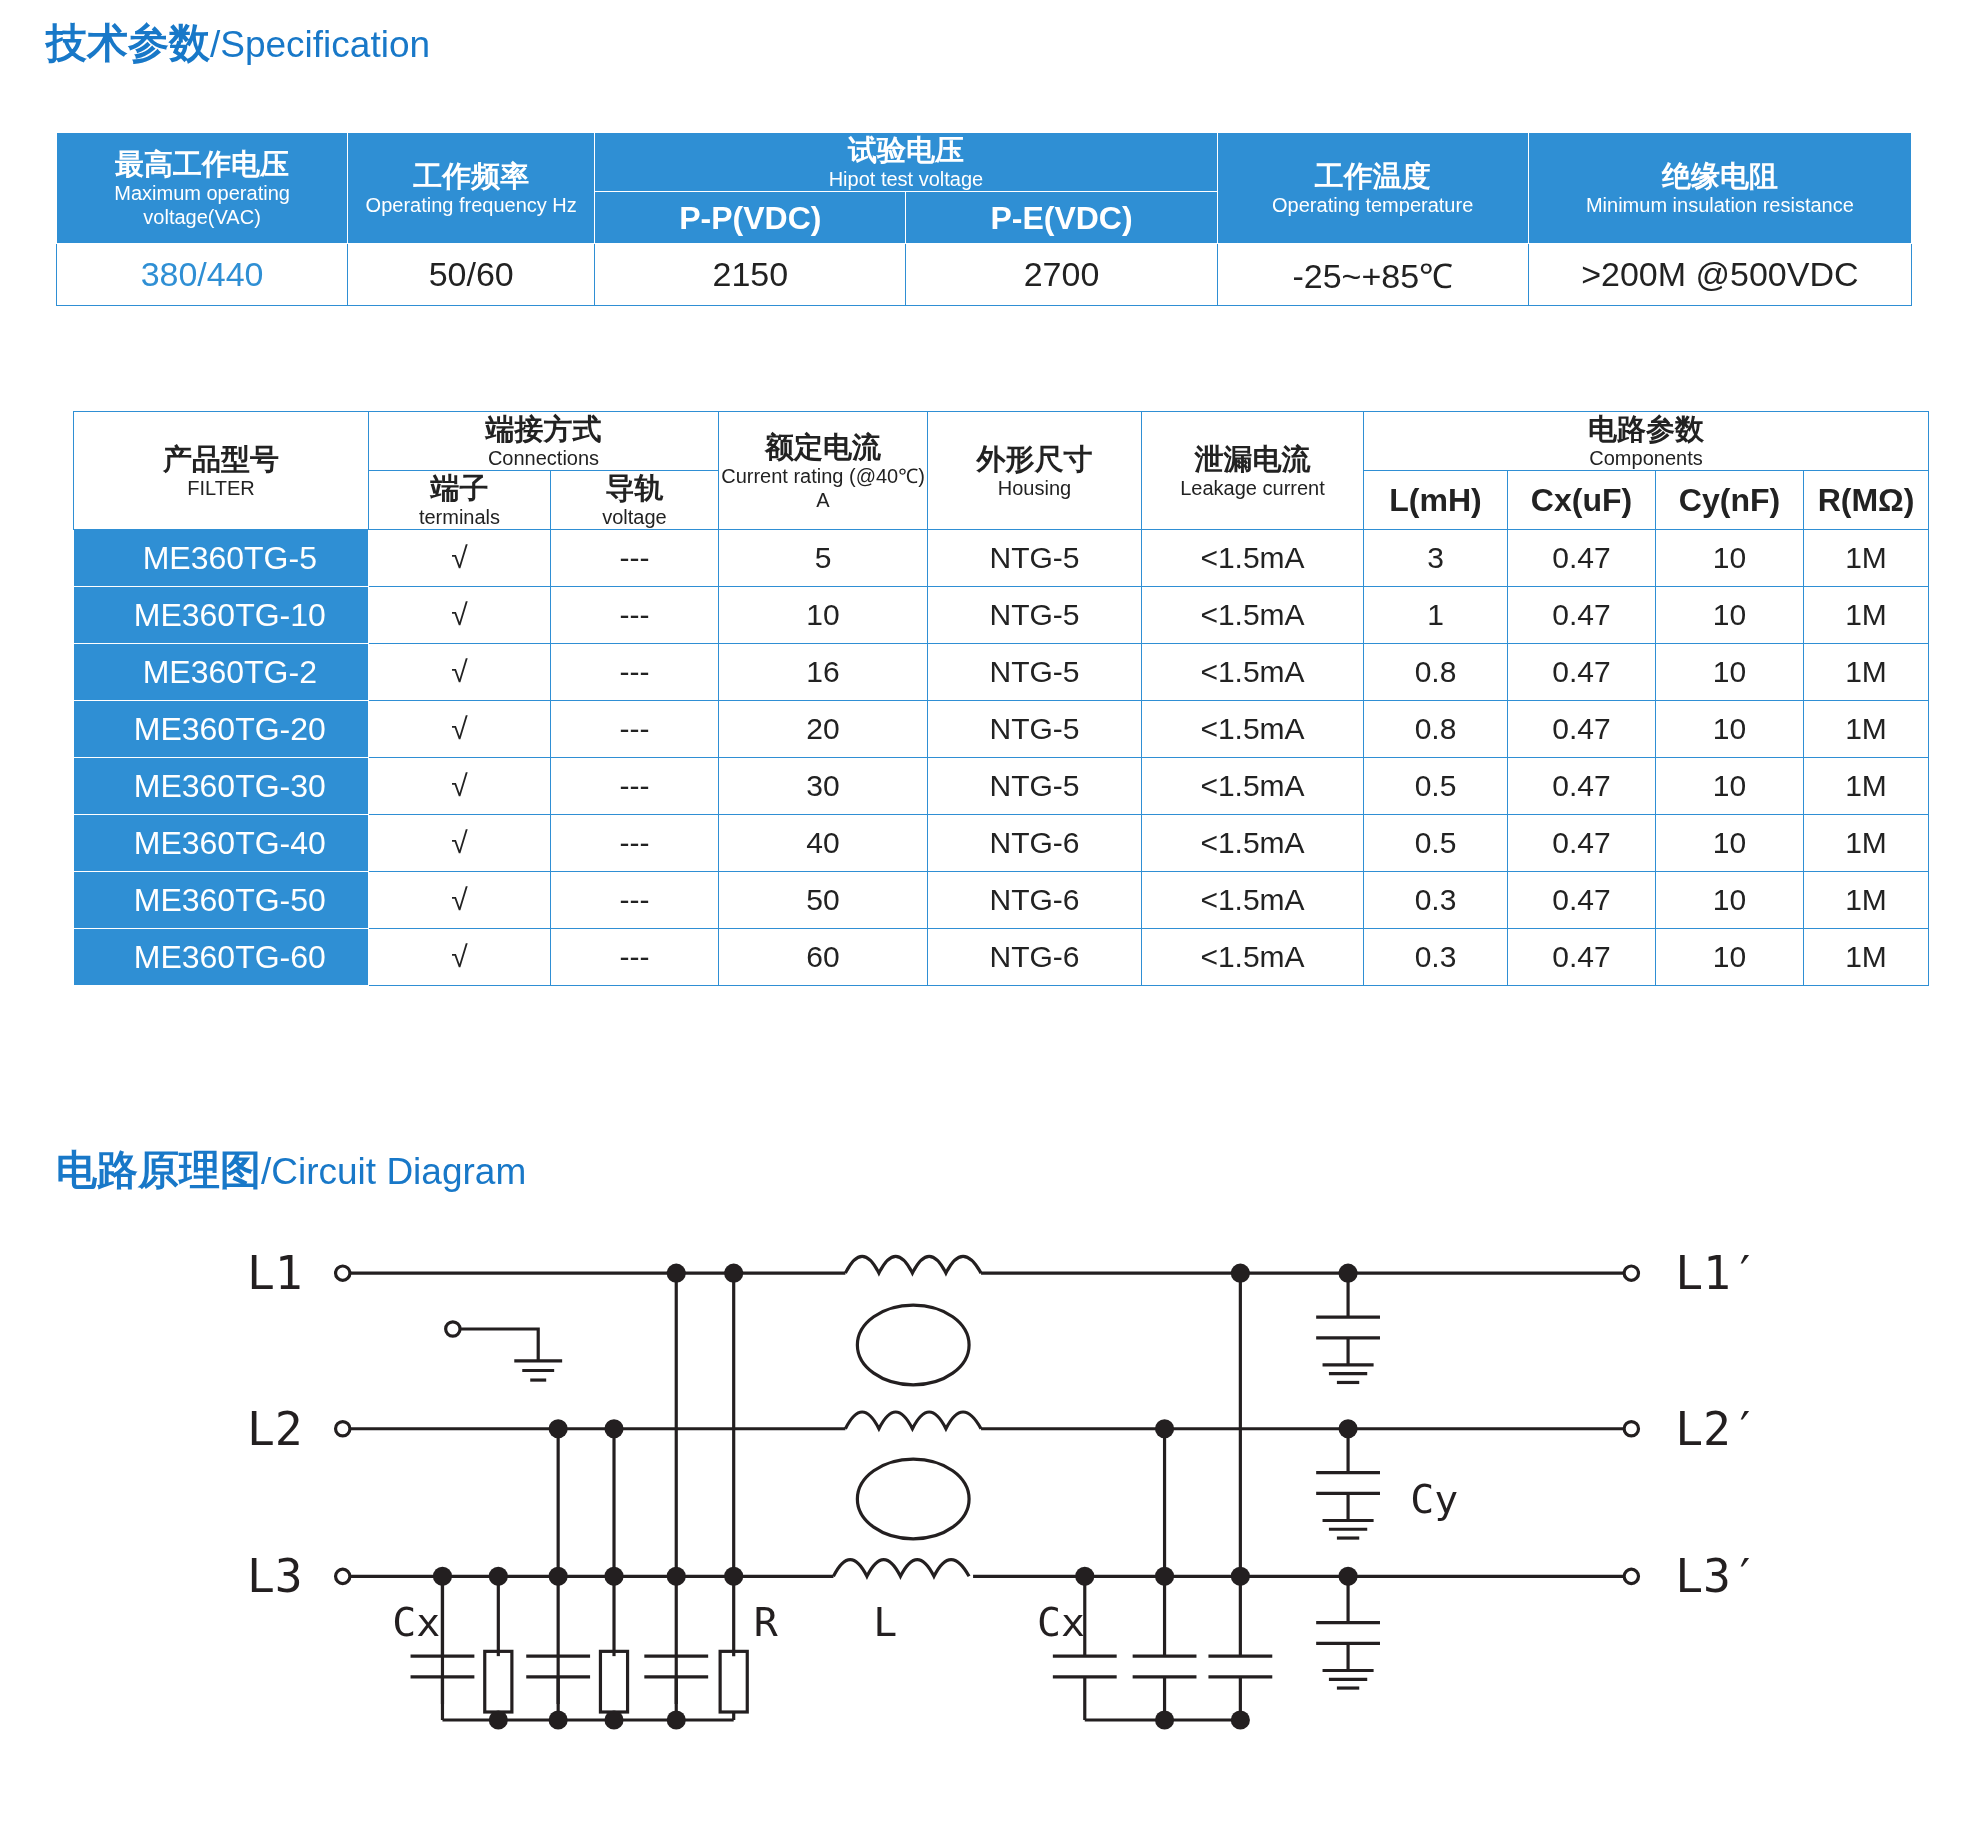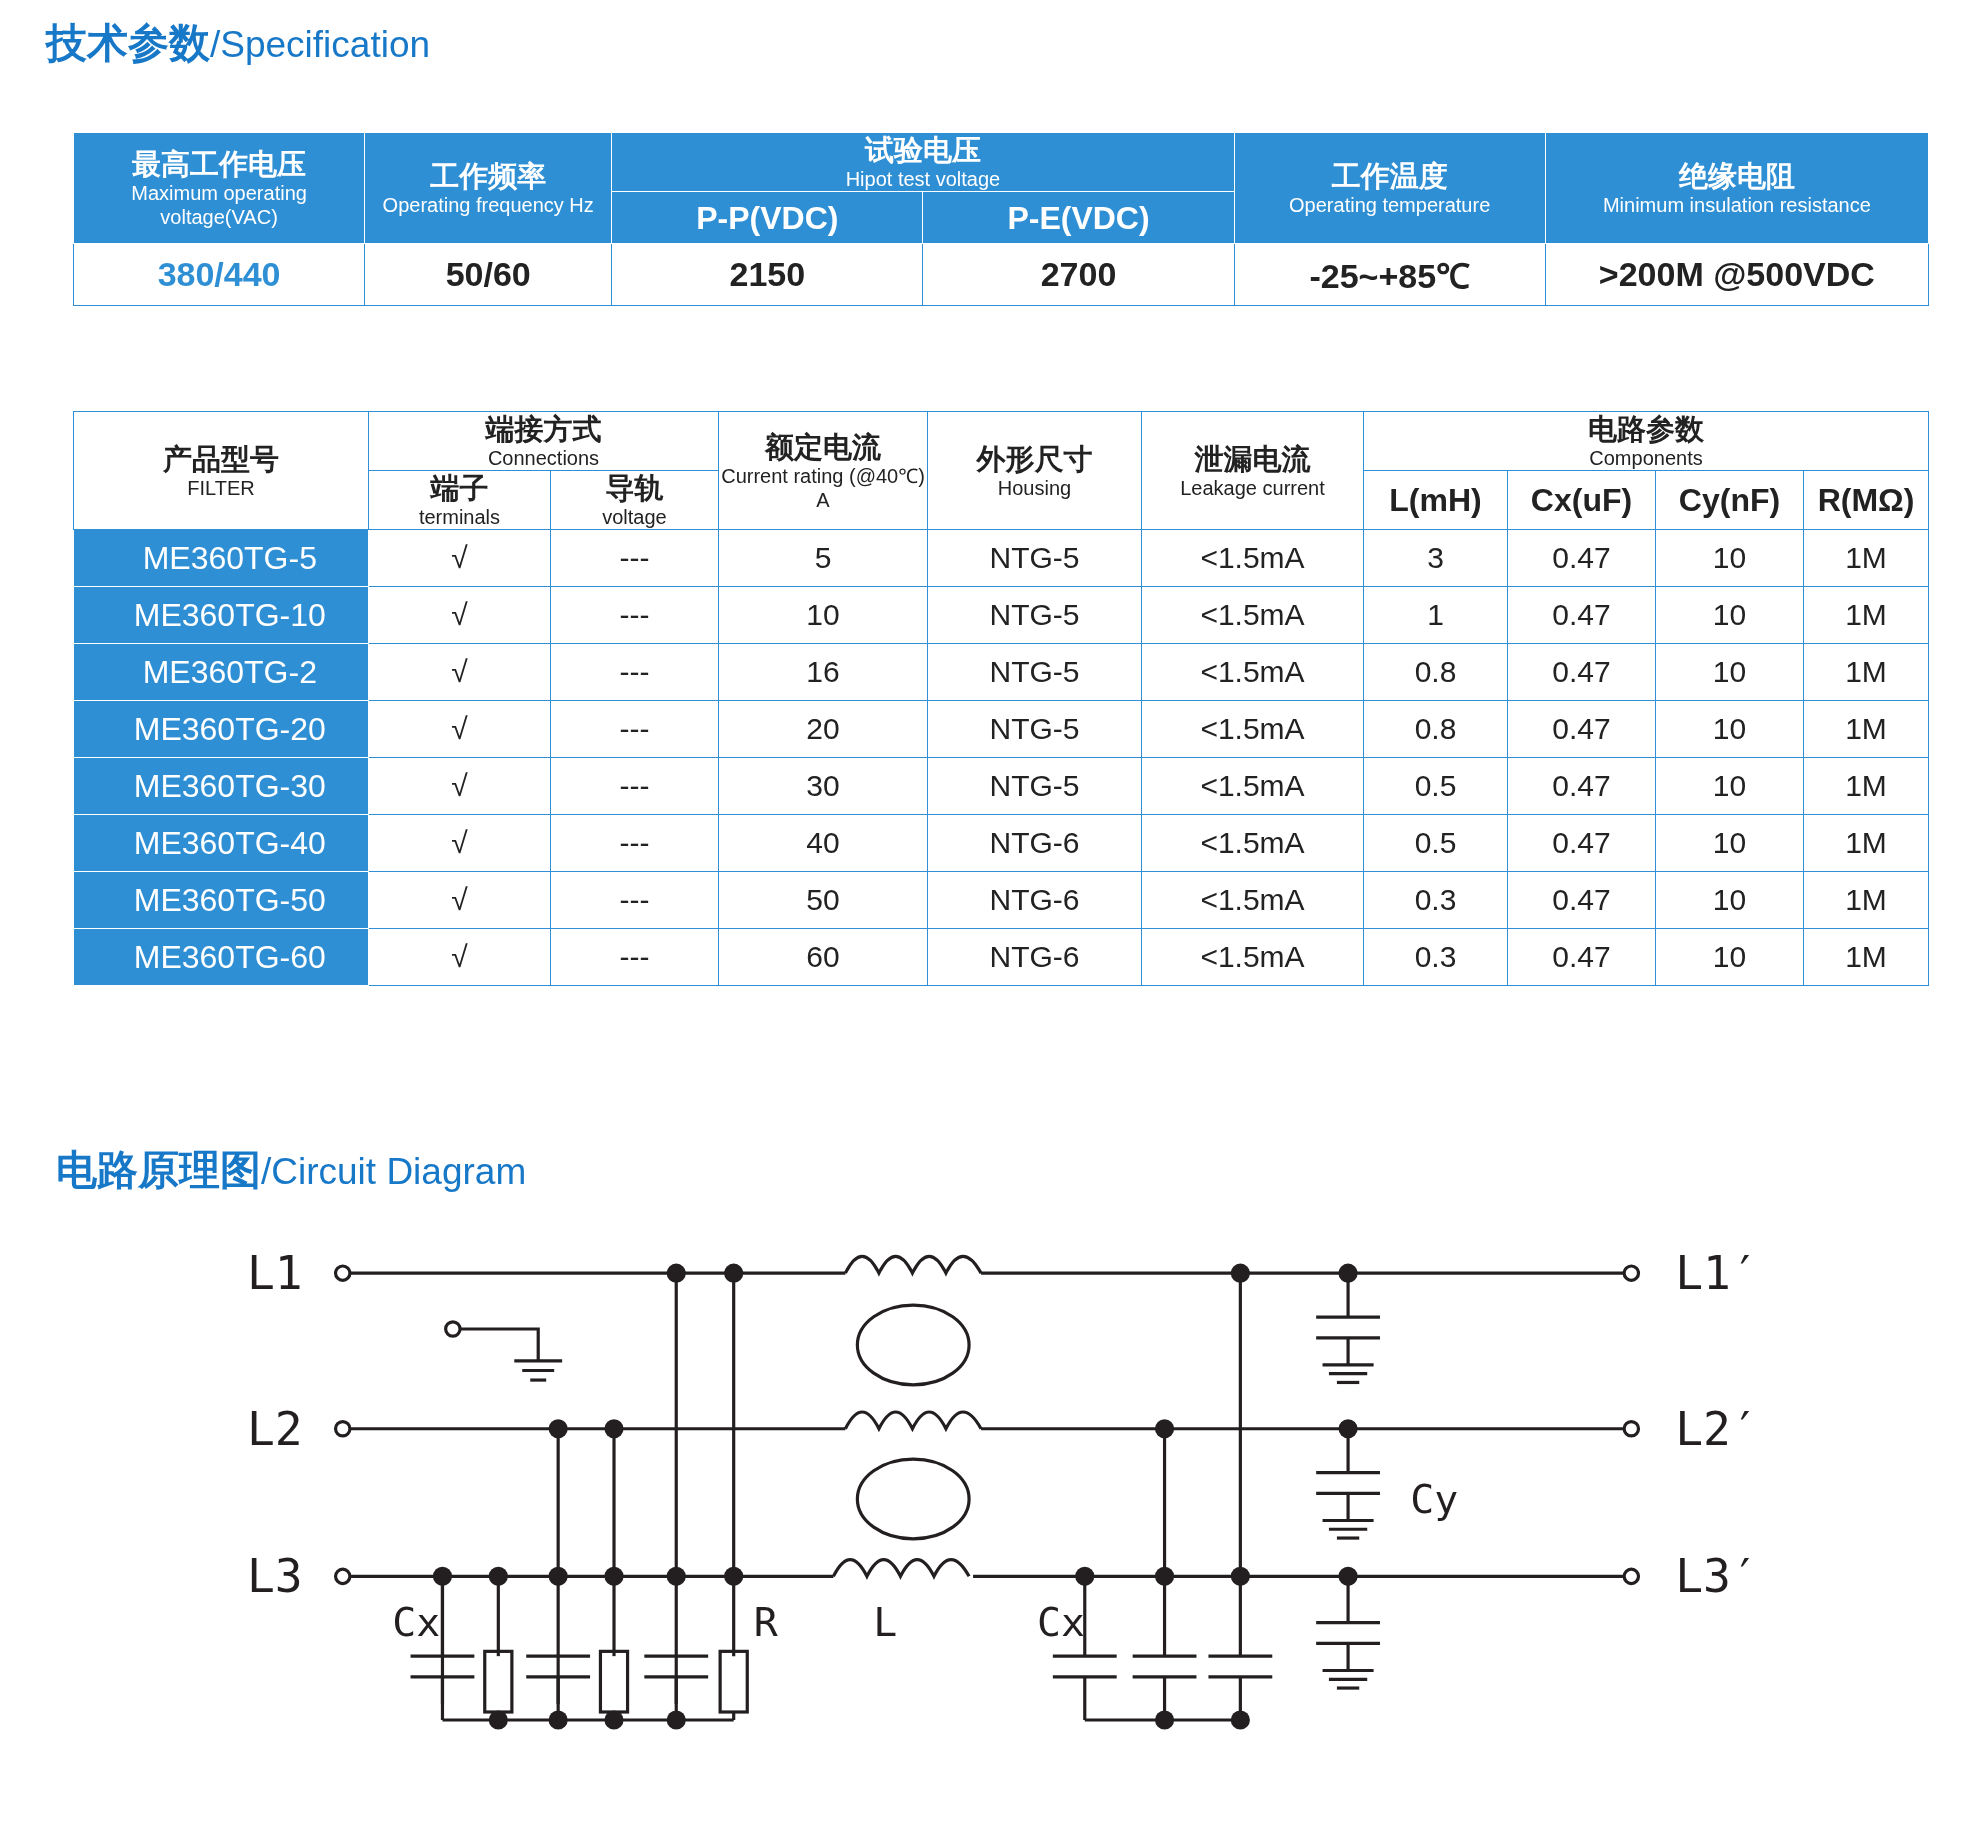--- a/index.html
+++ b/index.html
@@ -77,34 +77,33 @@
   }
   .hdr .big {
     display: block;
     font-size: 32px;
     font-weight: bold;
     line-height: 1.2;
   }
 
   
   #spec-table {
-    left: 73px;
+    left: 56px;
     top: 132px;
     width: 1856px;
   }
   #spec-table td {
     height: 51px;
   }
   #spec-table .val-row td {
     background: #ffffff;
     border: 1.6px solid #2f8fd4;
     font-size: 34px;
     height: 61px;
     color: #222222;
-    font-weight: bold;
   }
   #spec-table .val-row td.accent {
     color: #2f8fd4;
   }
 
   
   #prod-table {
     left: 73px;
     top: 411px;
     width: 1856px;

